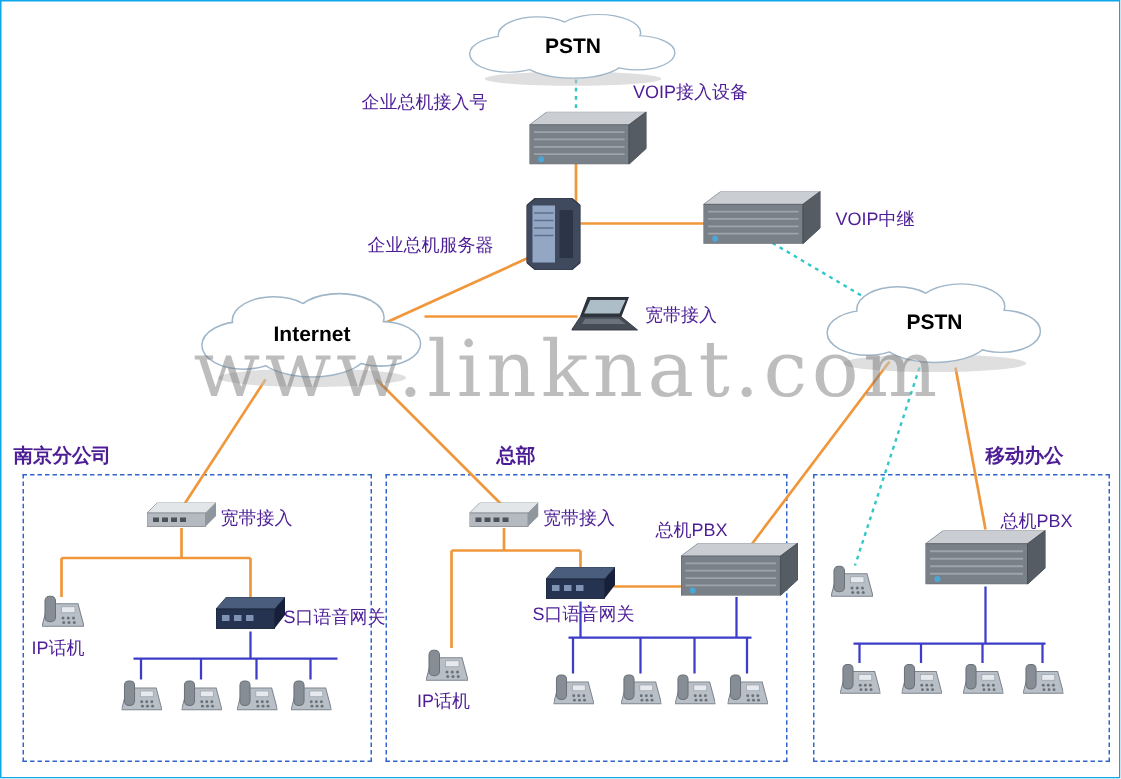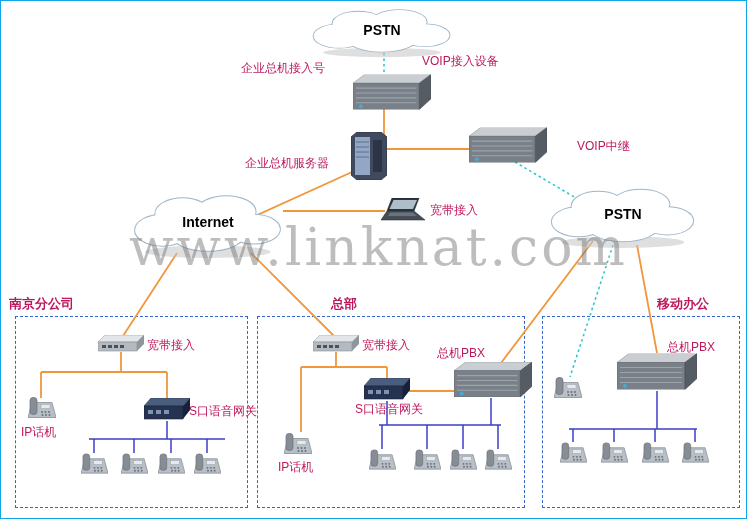--- a/index.html
+++ b/index.html
@@ -14,21 +14,21 @@
   .l-cyan   { stroke: var(--line-cyan, #2FC8C8); stroke-width: 1.6; fill: none; stroke-dasharray: 2.5 3; }
   .l-blue   { stroke: var(--line-blue, #3C3CC8); stroke-width: 1.5; fill: none; }
   .site-box { position: absolute; border: 1px dashed var(--box-border, #3366CC); z-index: 2; background: transparent; }
   .cloud { position: absolute; z-index: 8; }
   .cloud > svg { position: absolute; left: 0; top: 0; width: 100%; height: 100%; }
   .cloud-label {
     position: absolute; width: 100%; text-align: center; top: 50%;
     transform: translateY(-55%); font-weight: bold; font-size: 14px; color: #000; z-index: 9;
   }
   .dev { position: absolute; z-index: 10; overflow: visible; }
-  .lbl { position: absolute; z-index: 12; font-size: 12px; color: #be185d; white-space: nowrap; line-height: 14px; }
+  .lbl { position: absolute; z-index: 12; font-size: 12px; color: #4c1d95; white-space: nowrap; line-height: 14px; }
   .lbl.title { font-weight: bold; font-size: 13px; }
   .watermark {
     position: absolute; left: 128px; top: 216px; z-index: 20;
     font-family: "DejaVu Serif", serif; font-size: 52px; color: #777777;
     opacity: 0.48; letter-spacing: 3px; white-space: nowrap; pointer-events: none;
   }
 </style>
 </head>
 <body>
 
@@ -271,21 +271,21 @@
   <svg class="dev" style="left:641px;top:440px;width:27px;height:25px" viewBox="0 0 28 26">
       <use href="#phone"></use>
     </svg>
   <svg class="dev" style="left:681px;top:440px;width:27px;height:25px" viewBox="0 0 28 26">
       <use href="#phone"></use>
     </svg>
 
   <div class="lbl" style="left:240px;top:60px">企业总机接入号</div>
   <div class="lbl" style="left:421px;top:53px">VOIP接入设备</div>
   <div class="lbl" style="left:244px;top:155px">企业总机服务器</div>
-  <div class="lbl" style="left:576px;top:138px">VOIP中继</div>
+  <div class="lbl" style="left:556px;top:138px">VOIP中继</div>
   <div class="lbl" style="left:429px;top:202px">宽带接入</div>
 
   <div class="lbl title" style="left:8px;top:296px">南京分公司</div>
   <div class="lbl title" style="left:330px;top:296px">总部</div>
   <div class="lbl title" style="left:656px;top:296px">移动办公</div>
 
   <div class="lbl" style="left:146px;top:337px">宽带接入</div>
   <div class="lbl" style="left:361px;top:337px">宽带接入</div>
   <div class="lbl" style="left:188px;top:403px">S口语音网关</div>
   <div class="lbl" style="left:354px;top:401px">S口语音网关</div>

